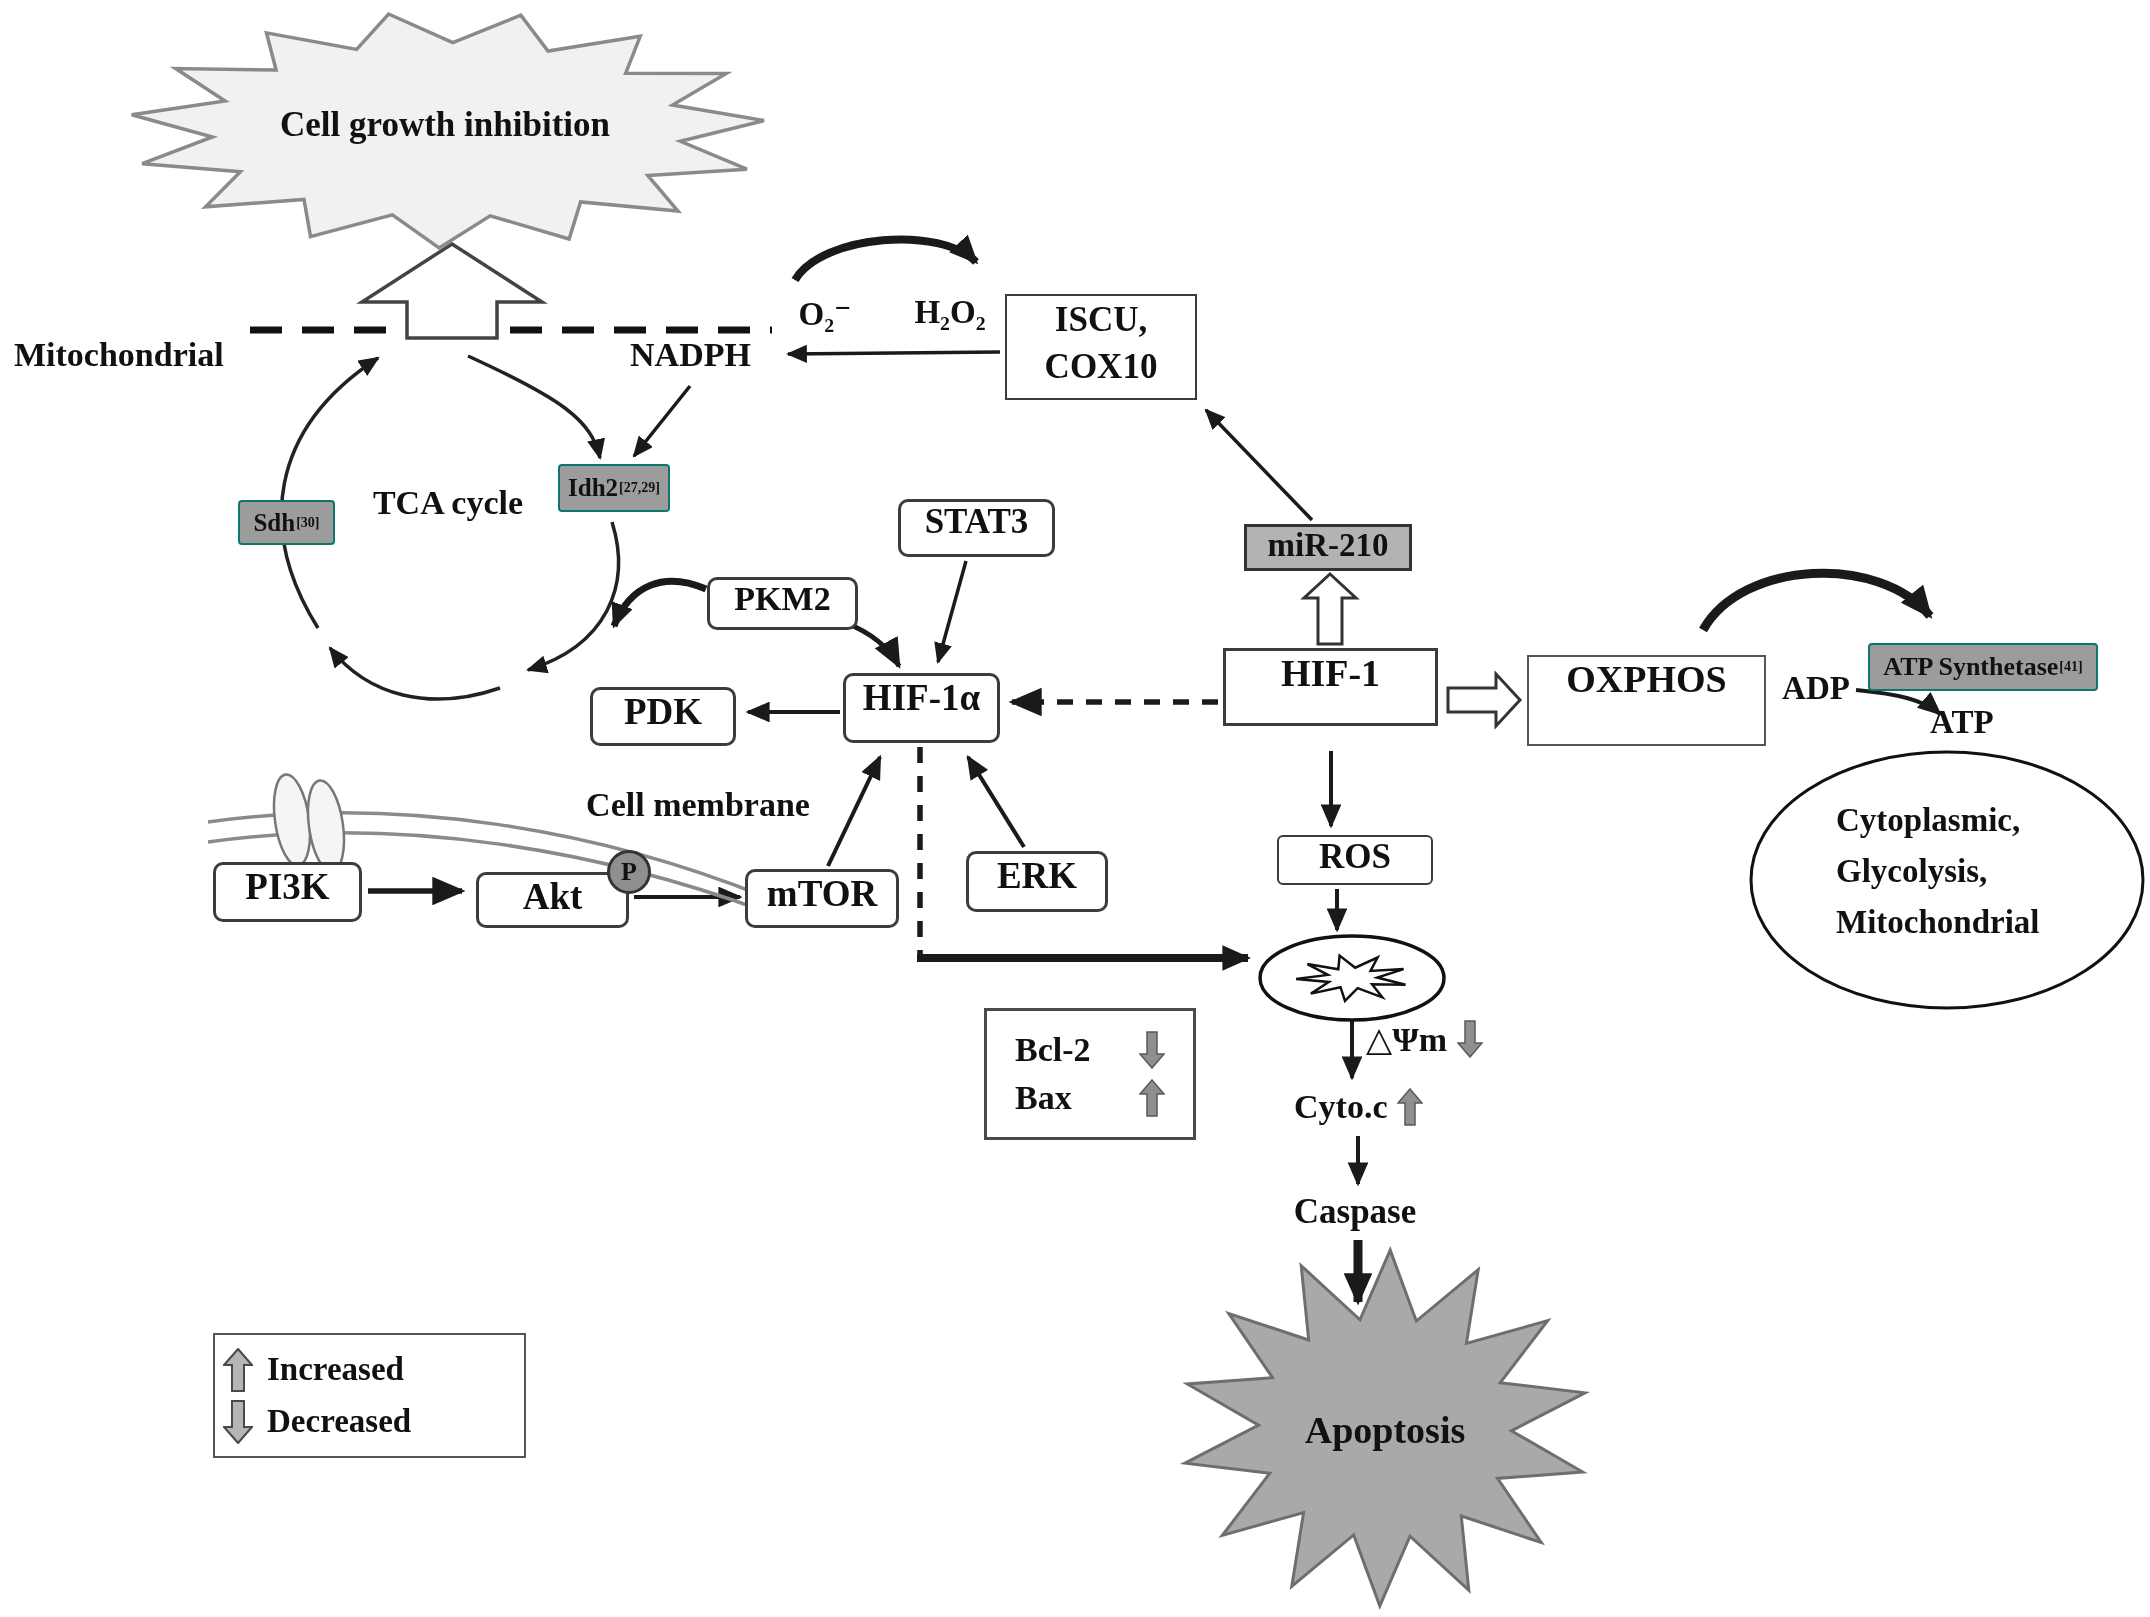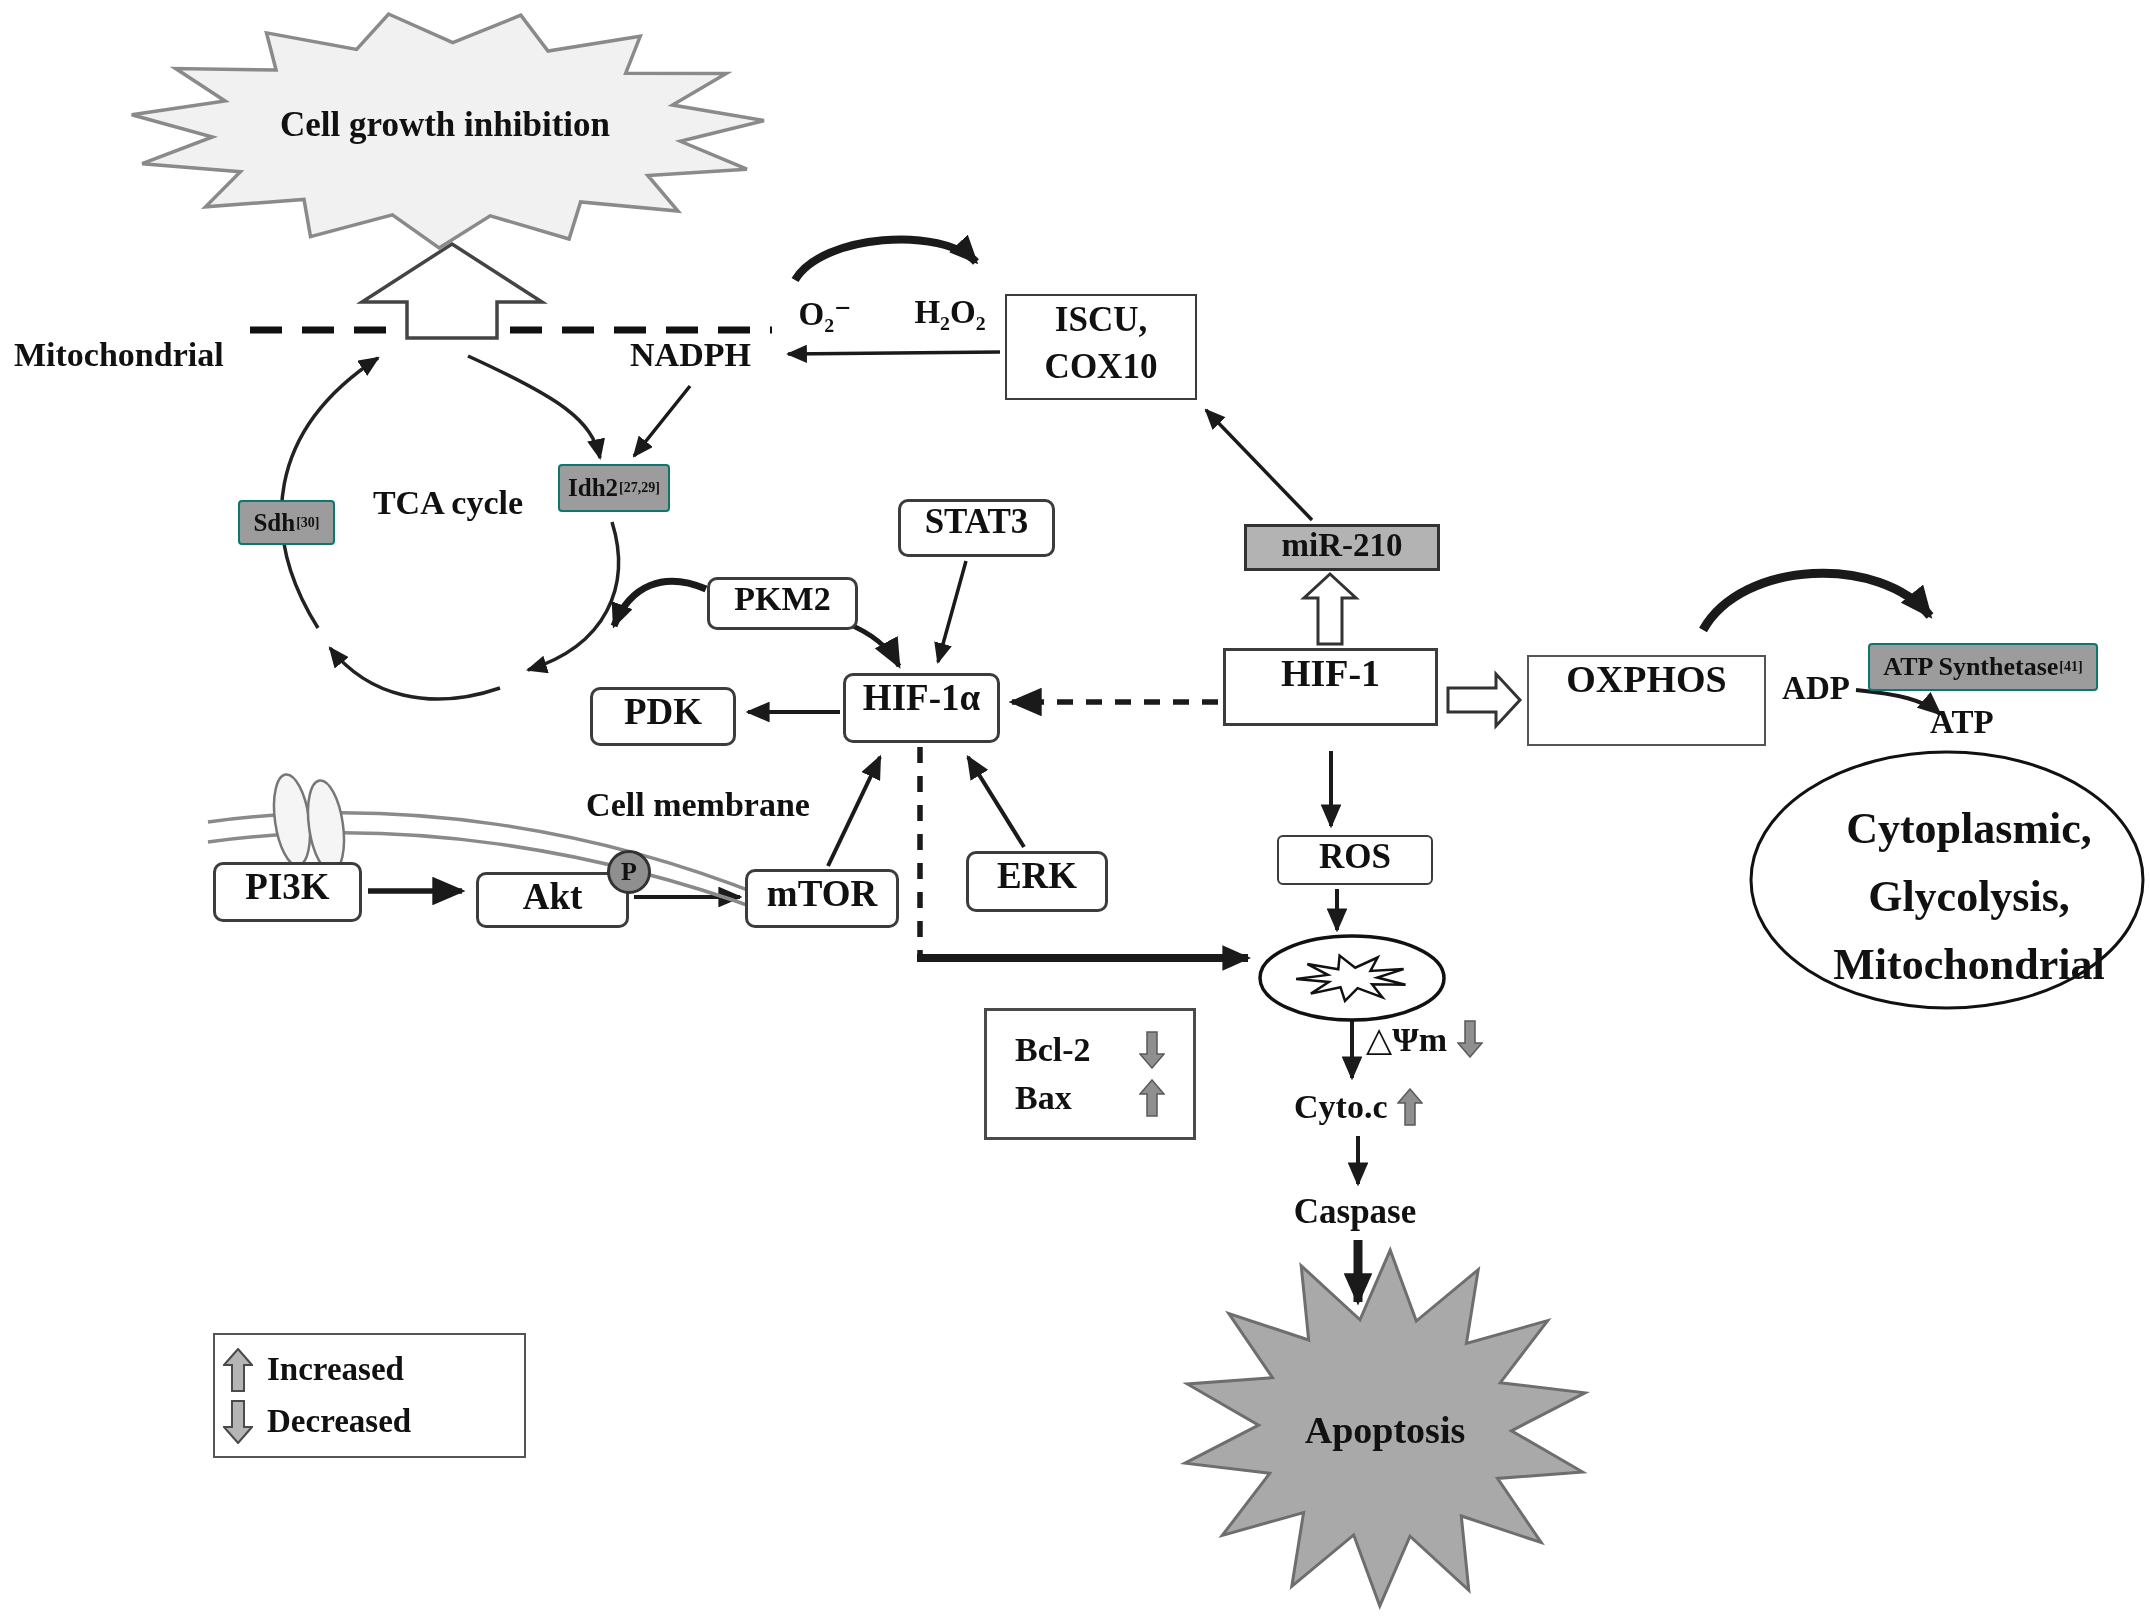--- a/index.html
+++ b/index.html
@@ -126,21 +126,21 @@
   </div>
 
   <div class="box rounded" style="left:898px; top:499px; width:157px; height:58px; font-size:35px;">
     <span>STAT3</span>
   </div>
 
   <div class="box rounded" style="left:707px; top:577px; width:151px; height:53px; font-size:34px;">
     <span>PKM2</span>
   </div>
 
-  <div class="box" style="left:1244px; top:524px; width:196px; height:47px; font-size:33px; background:#b3b3b3; border-width:3px; border-color:#333;">
+  <div class="box" style="left:1244px; top:524px; width:168px; height:47px; font-size:33px; background:#b3b3b3; border-width:3px; border-color:#333;">
     <span>miR-210</span>
   </div>
 
   <div class="box rounded" style="left:843px; top:673px; width:157px; height:70px; font-size:37px;">
     <span>HIF-1α</span>
   </div>
 
   <div class="box rounded" style="left:590px; top:687px; width:146px; height:59px; font-size:37px;">
     <span>PDK</span>
   </div>
@@ -155,21 +155,21 @@
 
   <div class="lbl" style="left:1770px; top:670px; width:92px; font-size:33px;">ADP</div>
 
   <div class="chip" style="left:1868px; top:643px; width:230px; height:48px; font-size:26px;">
     <span>ATP Synthetase</span>
       <sup class="ref">[41]</sup>
   </div>
 
   <div class="lbl" style="left:1930px; top:704px; width:96px; text-align:left; font-size:33px;">ATP</div>
 
-  <div class="lbl col" style="left:1812px; top:795px; width:290px; text-align:left; font-size:44px; line-height:1.55; padding-left:24px; box-sizing:border-box;align-items:center;">
+  <div class="lbl col" style="left:1812px; top:795px; width:290px; text-align:left; font-size:33px; line-height:1.55; padding-left:24px; box-sizing:border-box;">
     <span>Cytoplasmic,</span>
     <span>Glycolysis,</span>
     <span>Mitochondrial</span>
   </div>
 
   <div class="lbl" style="left:558px; top:786px; width:280px; font-size:34px;">Cell membrane</div>
 
   <div class="box rounded" style="left:213px; top:862px; width:149px; height:60px; font-size:37px;">
     <span>PI3K</span>
   </div>

